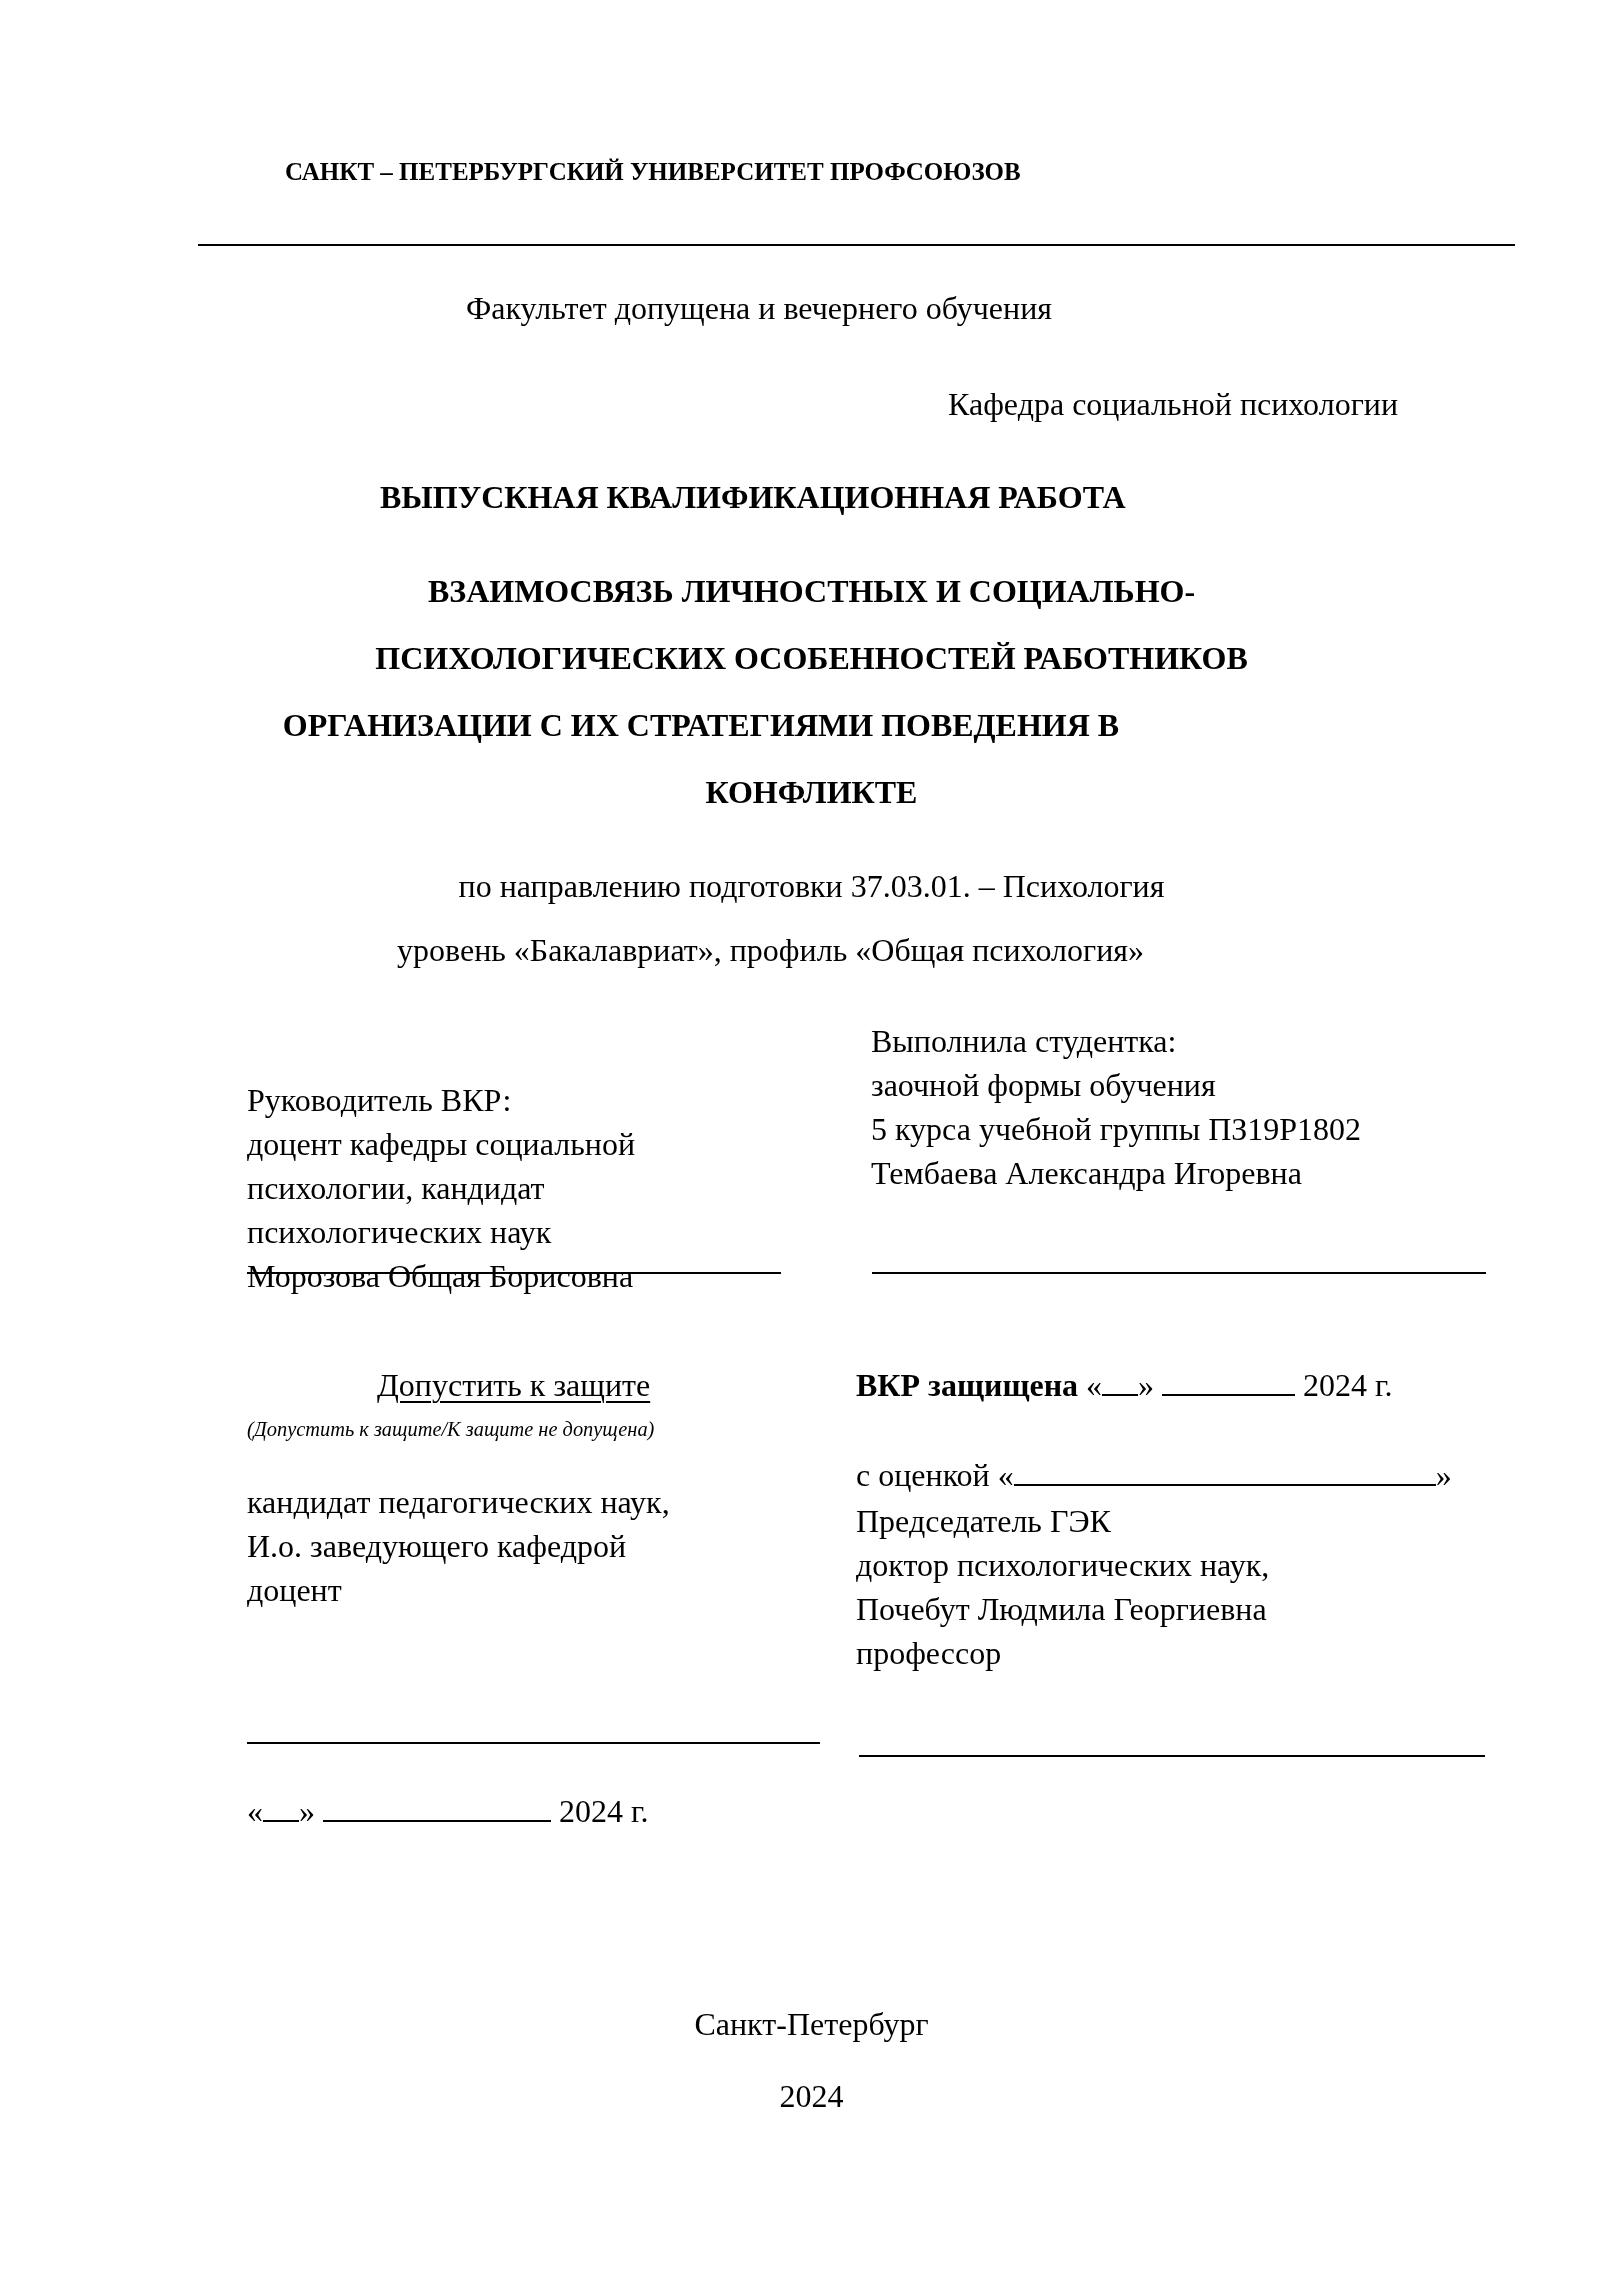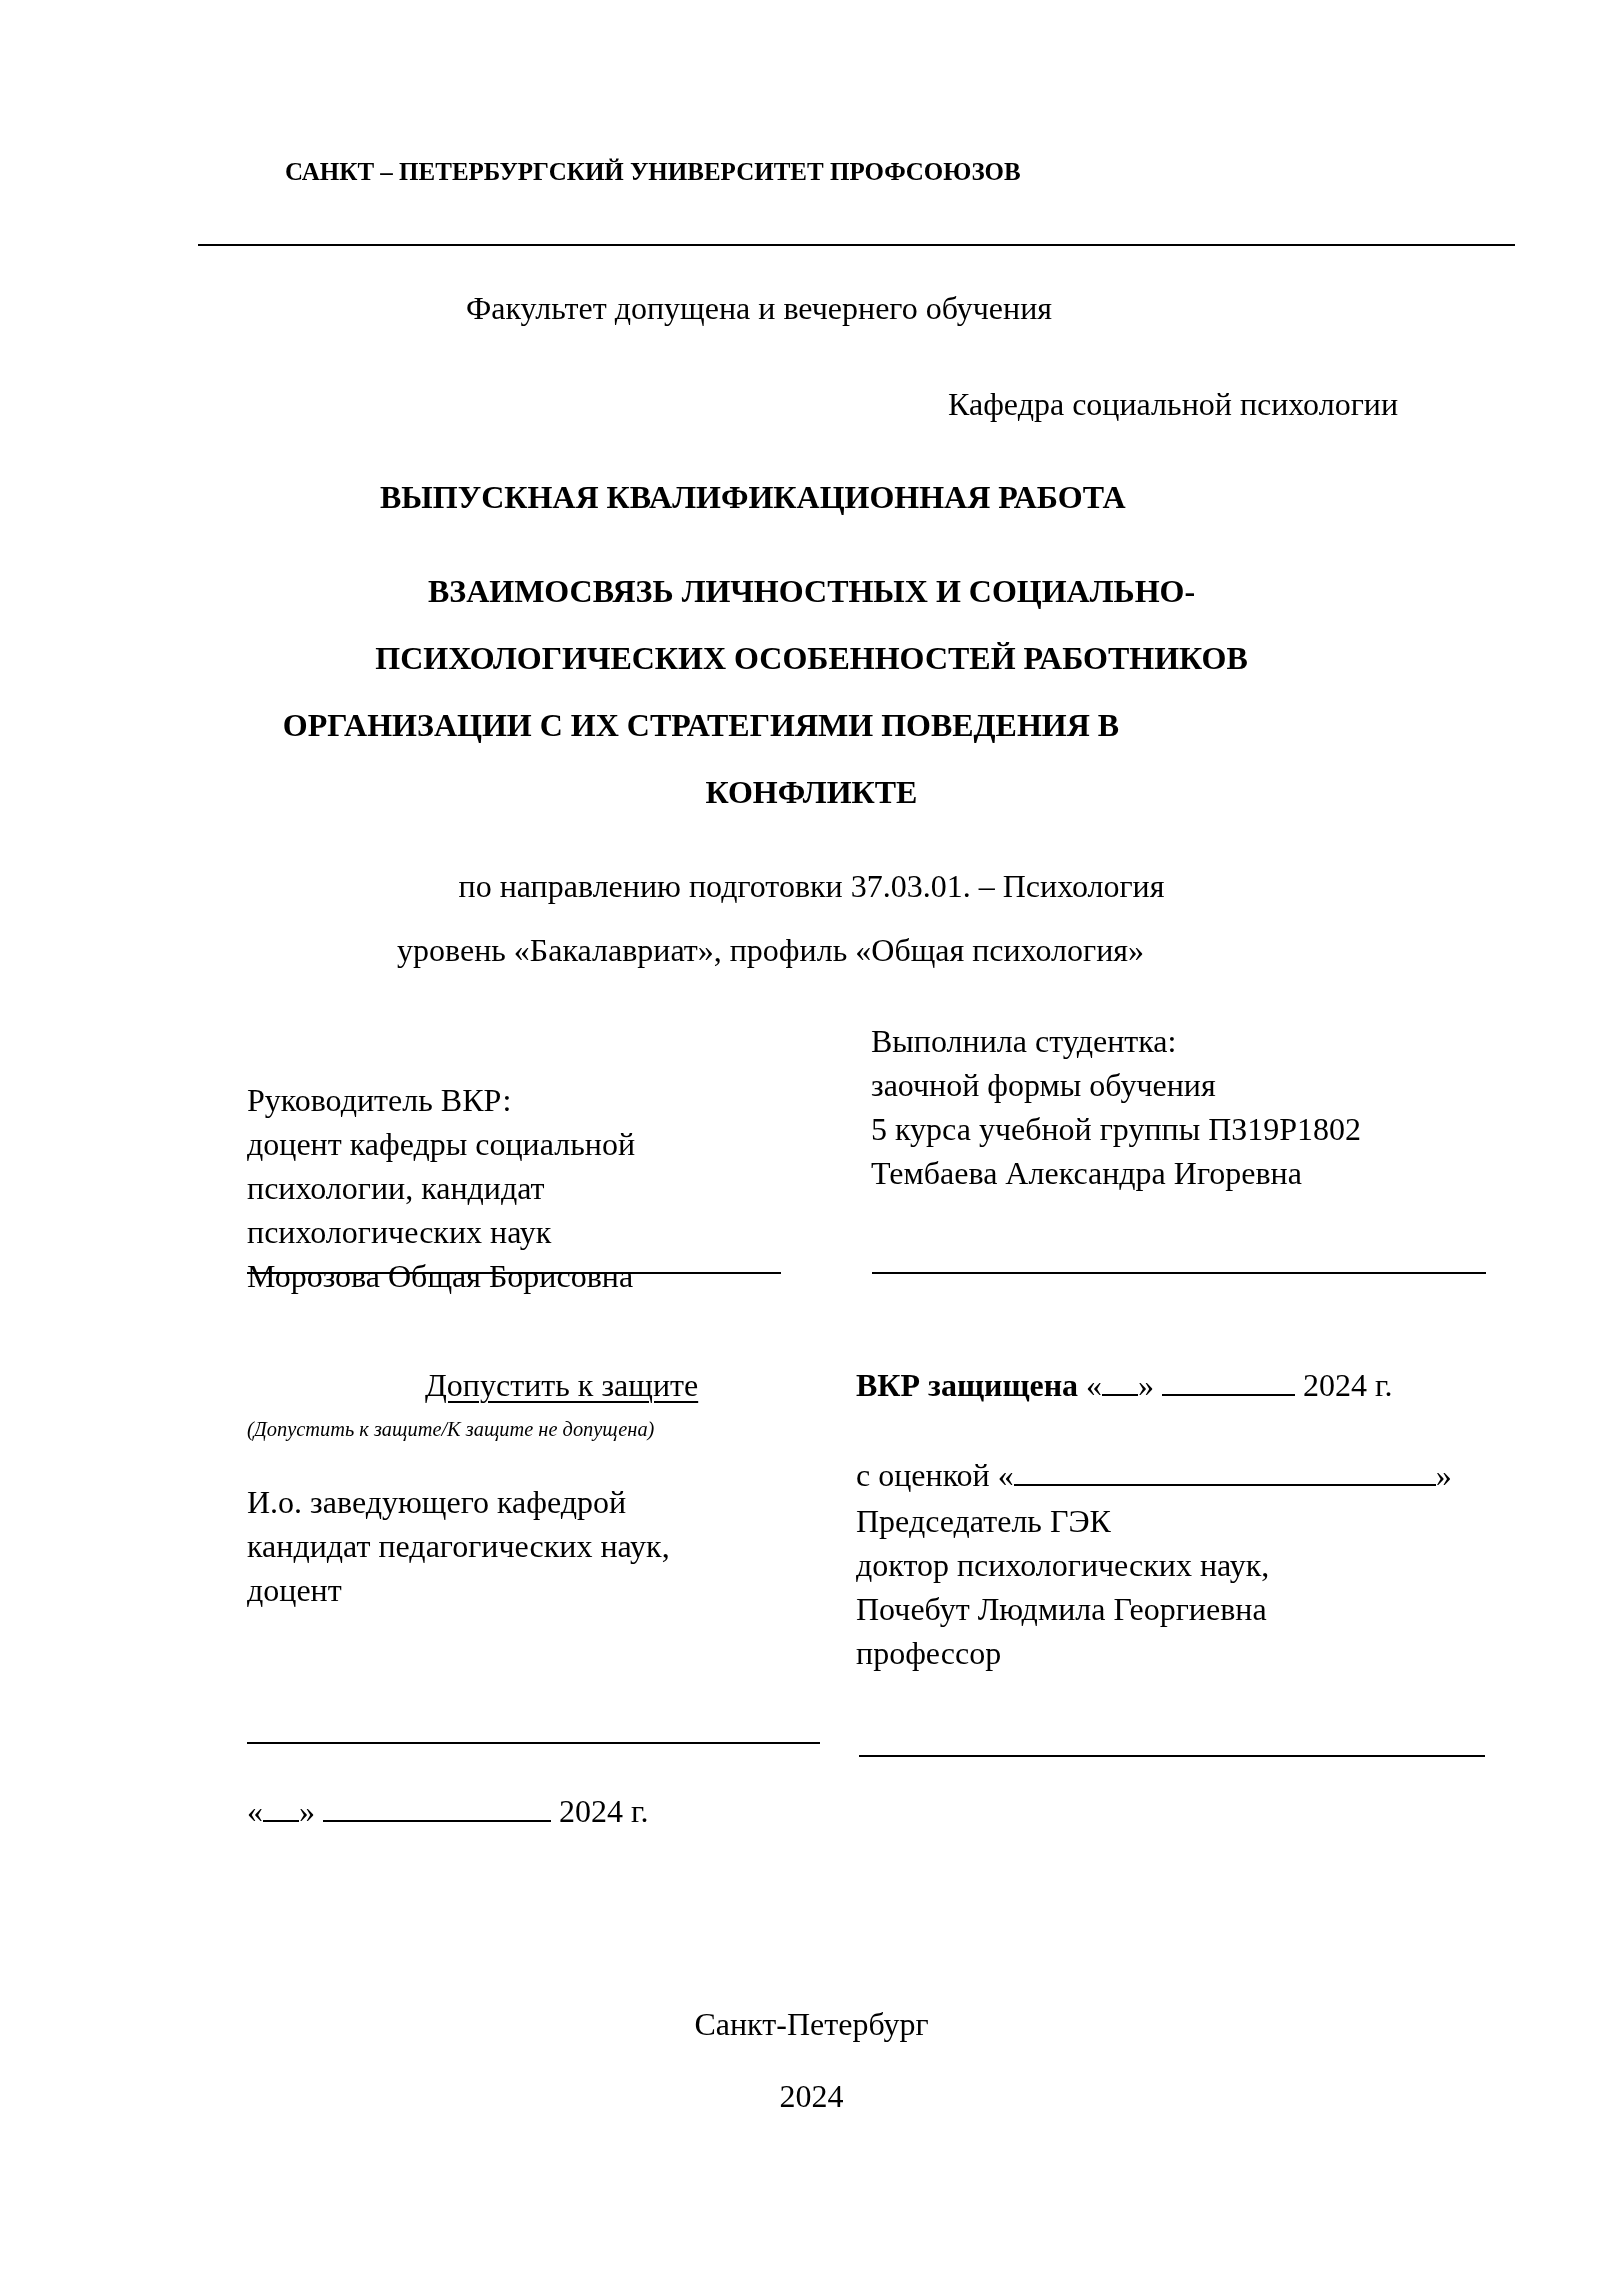--- a/index.html
+++ b/index.html
@@ -45,25 +45,25 @@
 <div class="rule" style="left:247px; top:1272px; width:534px;"></div>
 
 <div class="block" style="left:871px; top:1019px;">
   <div>Выполнила студентка:</div>
   <div>заочной формы обучения</div>
   <div>5 курса учебной группы ПЗ19Р1802</div>
   <div>Тембаева Александра Игоревна</div>
 </div>
 <div class="rule" style="left:872px; top:1272px; width:614px;"></div>
 
-<div class="abs fs40 underlined" style="left:377px; top:1369px;margin-left:48px;">Допустить к защите</div>
+<div class="abs fs40 underlined" style="left:377px; top:1369px;">Допустить к защите</div>
 <div class="abs ital-note" style="left:247px; top:1418px;">(Допустить к защите/К защите не допущена)</div>
 <div class="block" style="left:247px; top:1480px;">
+  <div>кандидат педагогических наук,</div>
   <div>И.о. заведующего кафедрой</div>
-  <div>кандидат педагогических наук,</div>
   <div>доцент</div>
 </div>
 <div class="rule" style="left:247px; top:1742px; width:573px;"></div>
 <div class="abs fs40" style="left:247px; top:1795px;">
   <span>«</span><span class="uline" style="width:36px;"></span><span>»</span>
   <span class="uline" style="width:228px;"></span>
   <span>2024 г.</span>
 </div>
 
 <div class="abs fs40" style="left:856px; top:1369px;">

